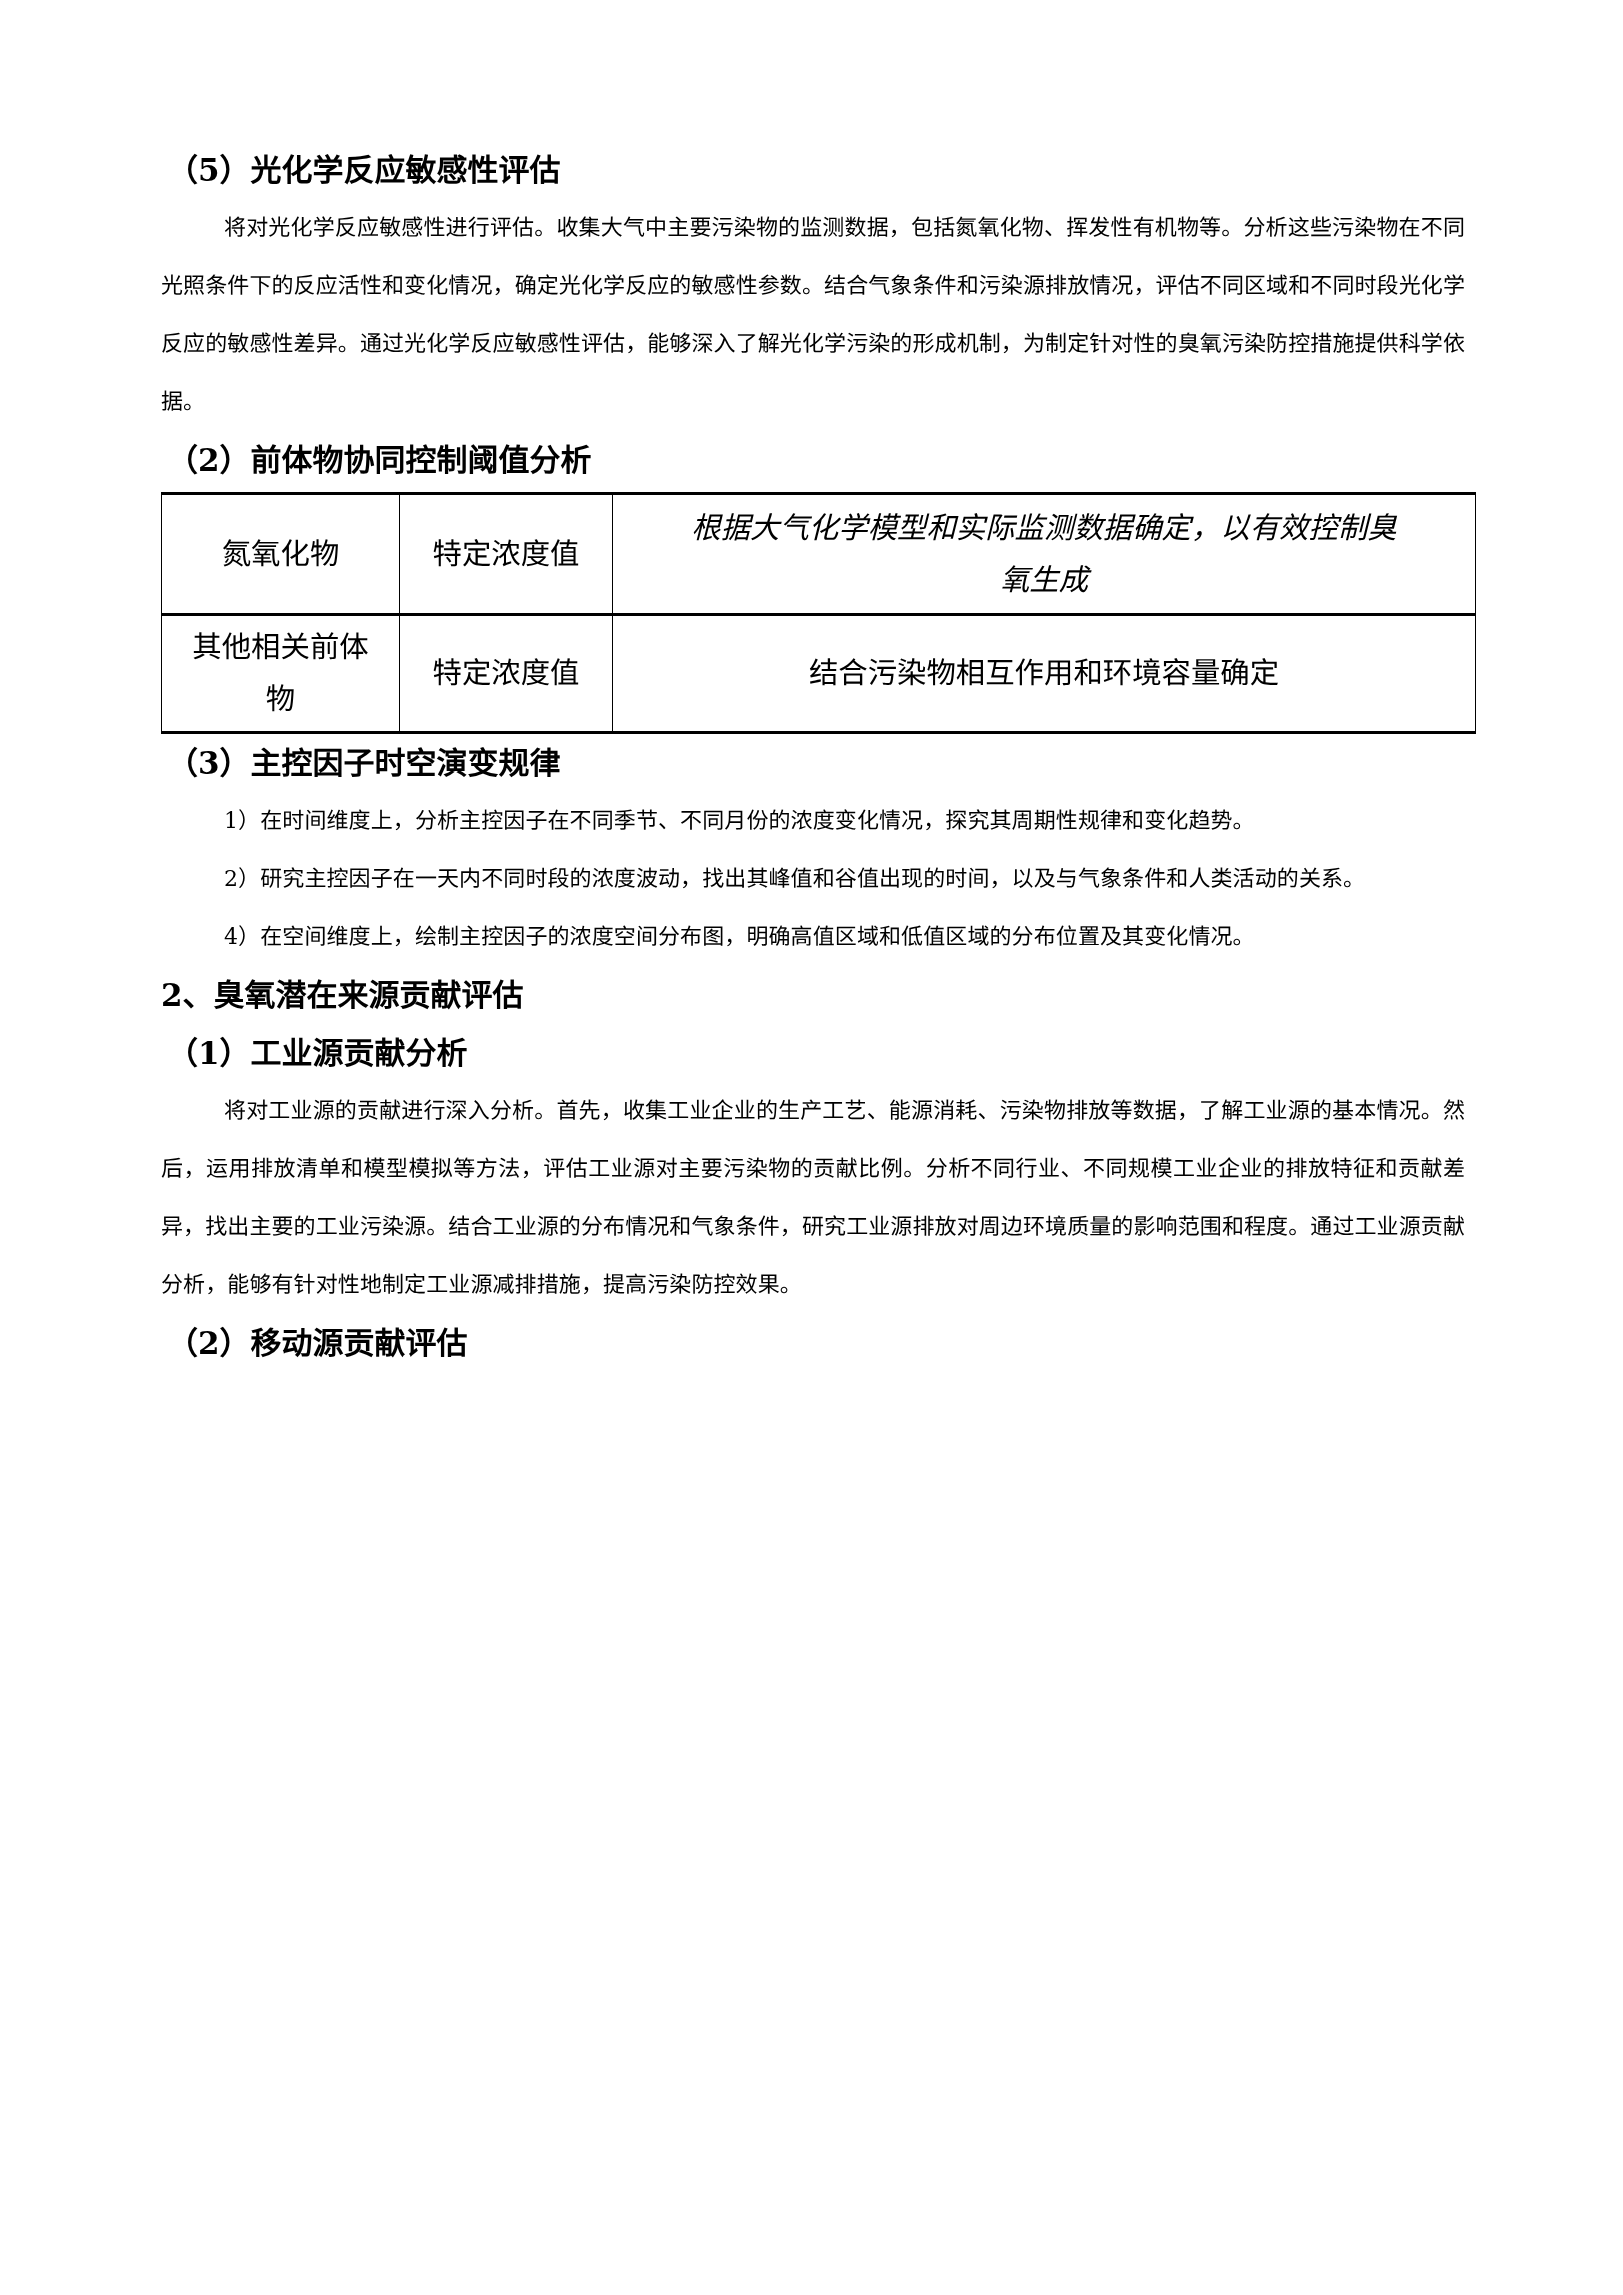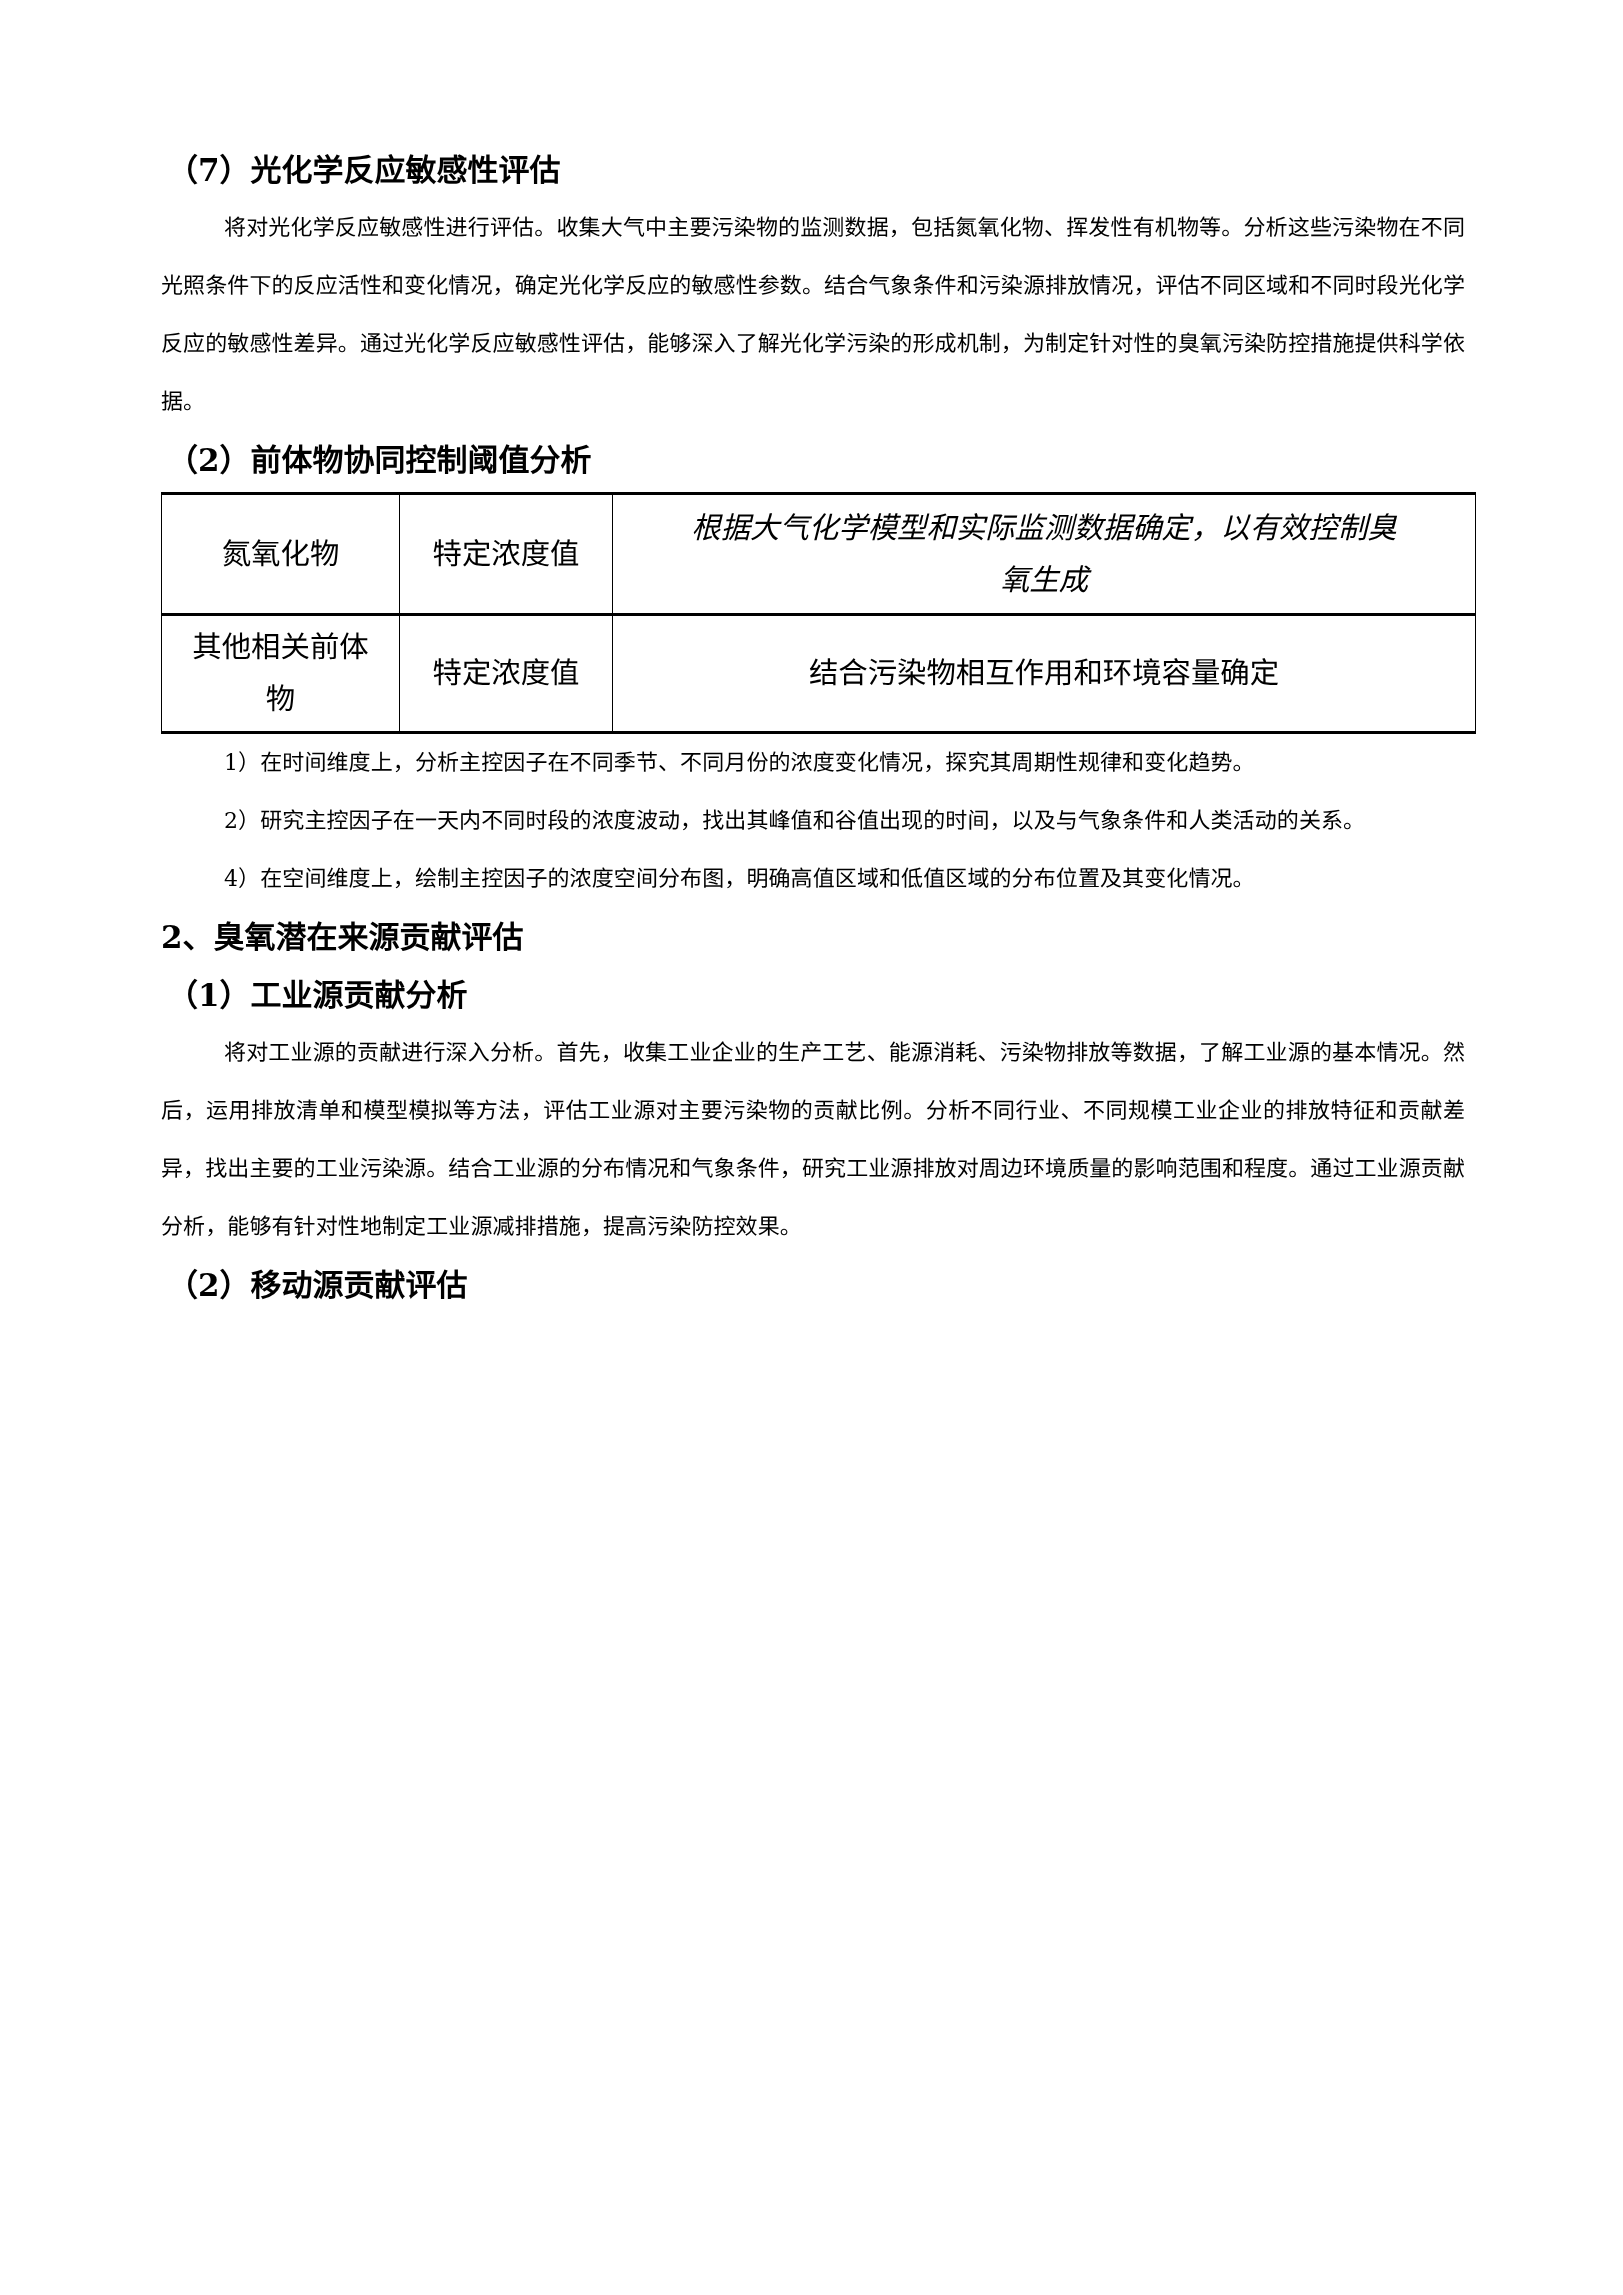--- a/index.html
+++ b/index.html
@@ -102,21 +102,21 @@
     margin: 0 auto;
     font-style: italic;
   }
 </style>
 </head>
 <body>
 
 <div class="page">
   <div class="doc-body">
 
-    <h3 class="heading indent-1">（7）光化学反应敏感性评估</h3>
+    <h3 class="heading indent-1">（5）光化学反应敏感性评估</h3>
     <p class="para">将对光化学反应敏感性进行评估。收集大气中主要污染物的监测数据，包括氮氧化物、挥发性有机物等。分析这些污染物在不同光照条件下的反应活性和变化情况，确定光化学反应的敏感性参数。结合气象条件和污染源排放情况，评估不同区域和不同时段光化学反应的敏感性差异。通过光化学反应敏感性评估，能够深入了解光化学污染的形成机制，为制定针对性的臭氧污染防控措施提供科学依据。</p>
 
     <h3 class="heading indent-1">（2）前体物协同控制阈值分析</h3>
 
     <div class="tbl-wrap">
       <table class="data-table">
         <colgroup>
           <col class="c1">
             <col class="c2">
             <col class="c3">
@@ -144,20 +144,21 @@
               <span class="cell-inner">特定浓度值</span>
             </td>
             <td>
               <span class="cell-inner">结合污染物相互作用和环境容量确定</span>
             </td>
           </tr>
         </tbody>
       </table>
     </div>
 
+    <h3 class="heading indent-1">（3）主控因子时空演变规律</h3>
     <p class="para list-item">1）在时间维度上，分析主控因子在不同季节、不同月份的浓度变化情况，探究其周期性规律和变化趋势。</p>
     <p class="para list-item">2）研究主控因子在一天内不同时段的浓度波动，找出其峰值和谷值出现的时间，以及与气象条件和人类活动的关系。</p>
     <p class="para list-item">4）在空间维度上，绘制主控因子的浓度空间分布图，明确高值区域和低值区域的分布位置及其变化情况。</p>
 
     <h3 class="heading">2、臭氧潜在来源贡献评估</h3>
 
     <h3 class="heading indent-1">（1）工业源贡献分析</h3>
     <p class="para">将对工业源的贡献进行深入分析。首先，收集工业企业的生产工艺、能源消耗、污染物排放等数据，了解工业源的基本情况。然后，运用排放清单和模型模拟等方法，评估工业源对主要污染物的贡献比例。分析不同行业、不同规模工业企业的排放特征和贡献差异，找出主要的工业污染源。结合工业源的分布情况和气象条件，研究工业源排放对周边环境质量的影响范围和程度。通过工业源贡献分析，能够有针对性地制定工业源减排措施，提高污染防控效果。</p>
 
     <h3 class="heading indent-1">（2）移动源贡献评估</h3>

